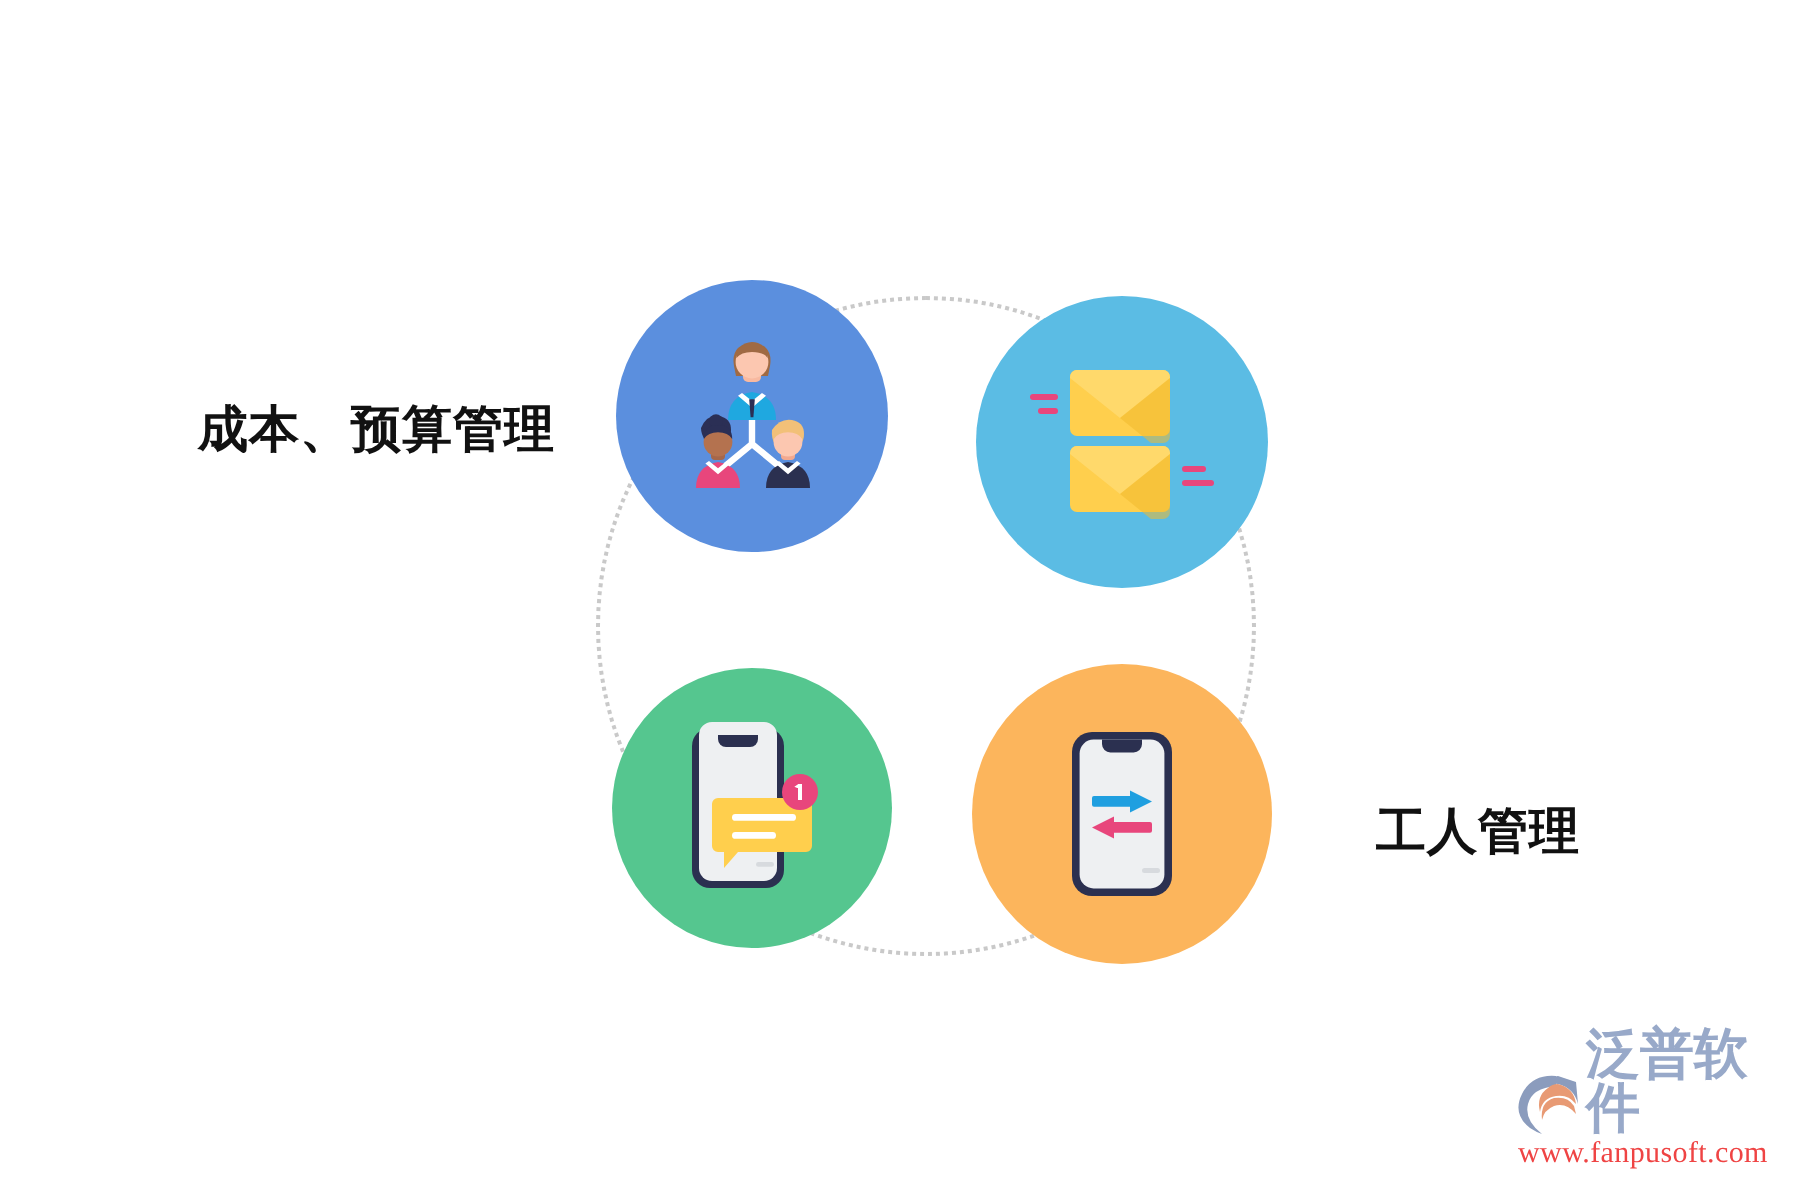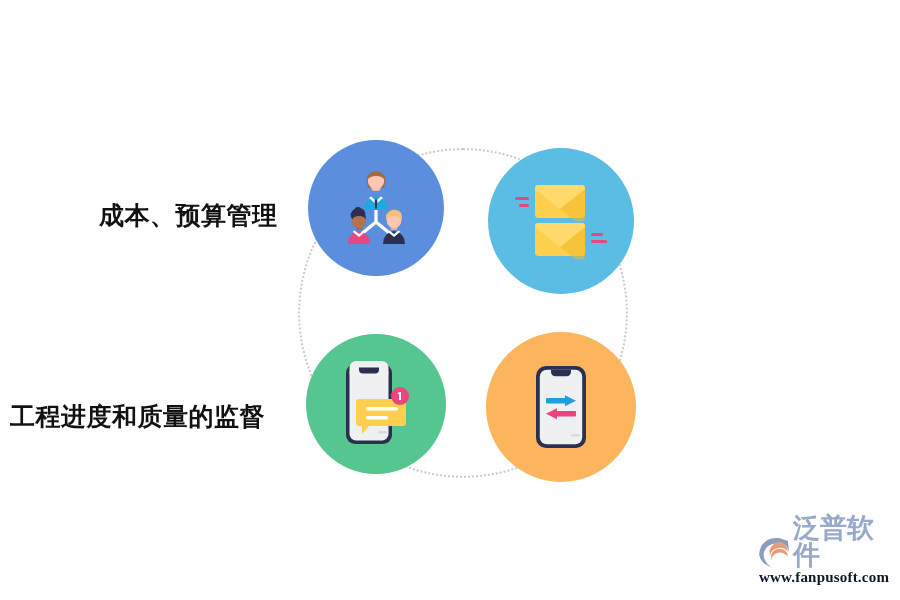--- a/index.html
+++ b/index.html
@@ -85,22 +85,22 @@
   .wm-name {
     font-size: 27px;
     font-weight: bold;
     color: #98a9c9;
     line-height: 1;
     letter-spacing: 0px;
     font-family: "DejaVu Sans", "Liberation Sans", sans-serif;
   }
   .wm-url {
     font-size: 15px;
-    font-weight: bold;
-    color: #0f172a;
+    font-weight: normal;
+    color: #ef4444;
     letter-spacing: 0.2px;
     margin-top: 1px;
     margin-left: 2px;
     font-family: "Liberation Serif", "DejaVu Serif", serif;
   }
 </style>
 </head>
 <body>
 
 <div id="canvas">
@@ -195,22 +195,22 @@
 
         <rect x="23" y="48" width="22" height="5.4" rx="1" fill="#e8467c"></rect>
         <path d="M26 45.2 l-11 5.5 l11 5.5 z" fill="#e8467c"></path>
       </svg>
     </span>
   </div>
 
   <div class="label label-tl">成本、预算管理</div>
 
 
-  <div class="label label-bl">工程进度和质量的监督</div>
-
+
+  <div class="label label-br">工人管理</div>
 
   <div class="watermark">
     <div class="wm-row">
       <span class="wm-mark">
         <svg width="34" height="32" viewBox="0 0 34 32">
           <path d="M21 2 q-12 -1 -17 9 q-5 10 4 17 q3 2 6 3 q-9 -7 -7 -15 q2 -8 14 -9 z" fill="#8b9cbd"></path>
           <path d="M22 2 l9 3 l1 11 q-2 -8 -10 -10 q-5 -1 -9 2 q5 -6 9 -6 z" fill="#8b9cbd"></path>
           <path d="M22 6 q8 2 9 10 q-4 -5 -10 -4 q-7 1 -8 8 q-2 -8 4 -12 q2 -2 5 -2 z" fill="#e89a74"></path>
           <path d="M20 13 q7 -1 10 4 l1 4 q-5 -6 -11 -4 q-5 2 -6 7 q-1 -9 6 -11 z" fill="#e89a74"></path>
         </svg>

